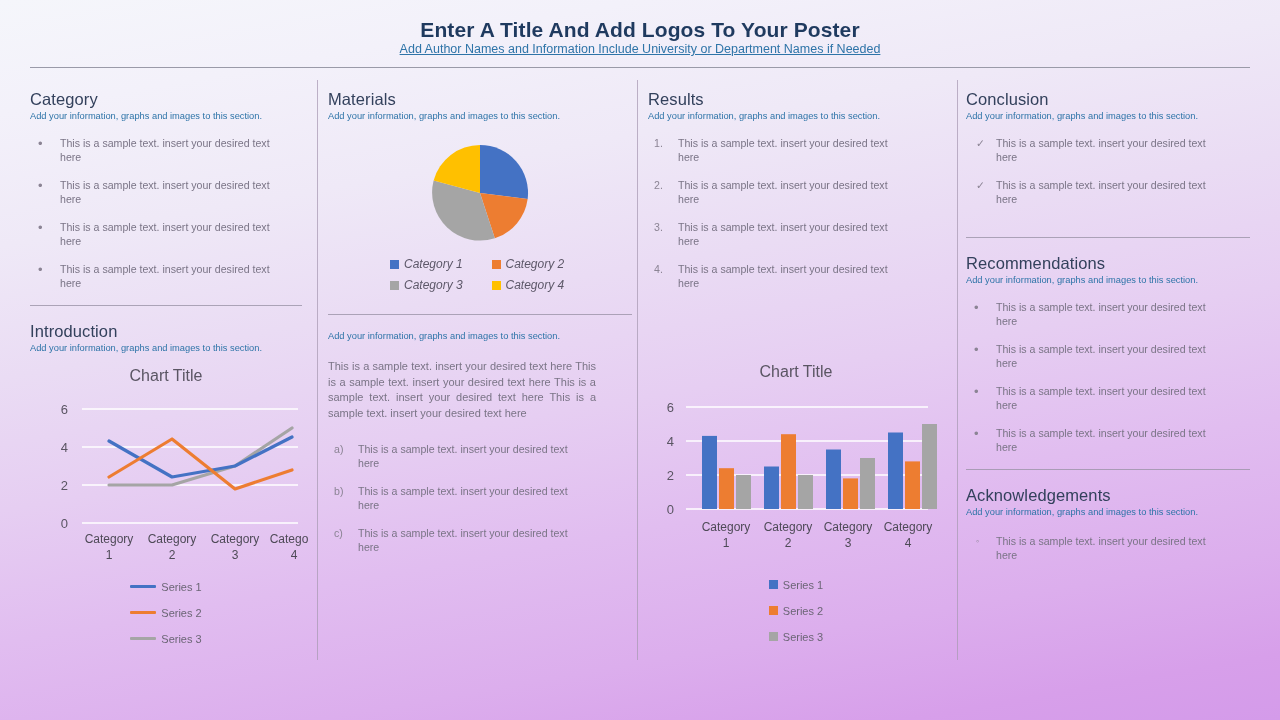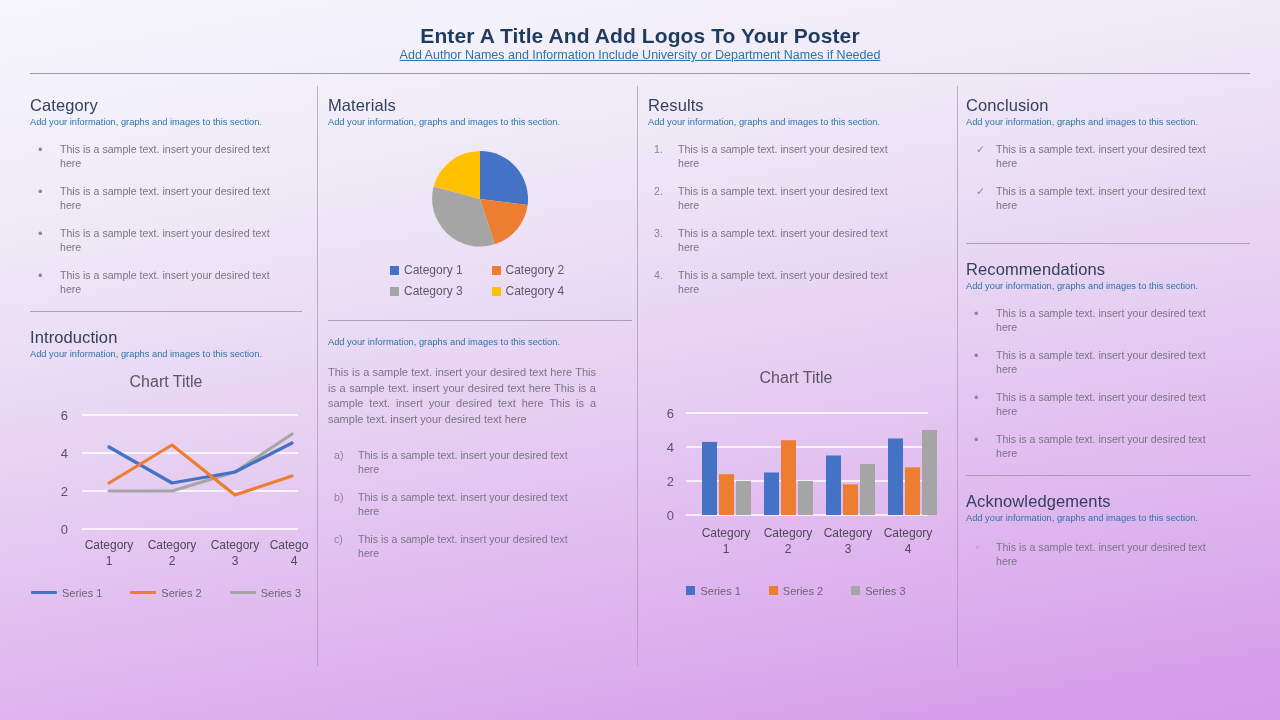--- a/index.html
+++ b/index.html
@@ -17,21 +17,21 @@
         #e6cef2 54%,
         #e1bdf0 68%,
         #dcaeed 82%,
         #d79fea 93%,
         #d49bea 100%);
     position: relative;
   }
 
   
   #header {
-    padding-top: 24px;
+    padding-top: 18px;
     text-align: center;
   }
   #poster-title {
     font-size: 21px;
     font-weight: bold;
     color: #1f3a5f;
     letter-spacing: .1px;
     margin: 0;
   }
   #poster-authors {
@@ -127,24 +127,25 @@
   .chart-title {
     text-align: center;
     font-size: 16px;
     color: #5a5563;
     margin: 14px 0 6px 0;
   }
   .chart-legend {
     display: flex;
     justify-content: center;
     align-items: center;
-    gap: 28px;
+    gap: 14px;
     margin-top: 8px;
     font-size: 11px;
     color: #6b6575;
+    flex-direction: column;
   }
   .chart-legend .item { display: flex; align-items: center; gap: 5px; }
   .swatch { width: 9px; height: 9px; display: inline-block; }
   .lineswatch { width: 26px; height: 3px; display: inline-block; border-radius: 1px; }
   .tick-label {
     font-size: 13px;
     fill: #5a5563;
     font-family: "Liberation Sans", sans-serif;
   }
   .cat-label {
@@ -159,20 +160,21 @@
     margin: 14px auto 0 auto;
     width: 180px;
     font-size: 12px;
     color: #5d5869;
   }
   .pie-legend .row {
     display: flex;
     justify-content: flex-start;
     gap: 23px;
     margin-bottom: 7px;
+    font-style: italic;
   }
   .pie-legend .item { display: flex; align-items: center; gap: 5px; width: 82px; }
 </style>
 </head>
 <body>
 
 <div id="header">
   <div id="poster-title">Enter A Title And Add Logos To Your Poster</div>
   <div id="poster-authors">Add Author Names and Information Include University or Department Names if Needed</div>
   <div id="header-rule"></div>

